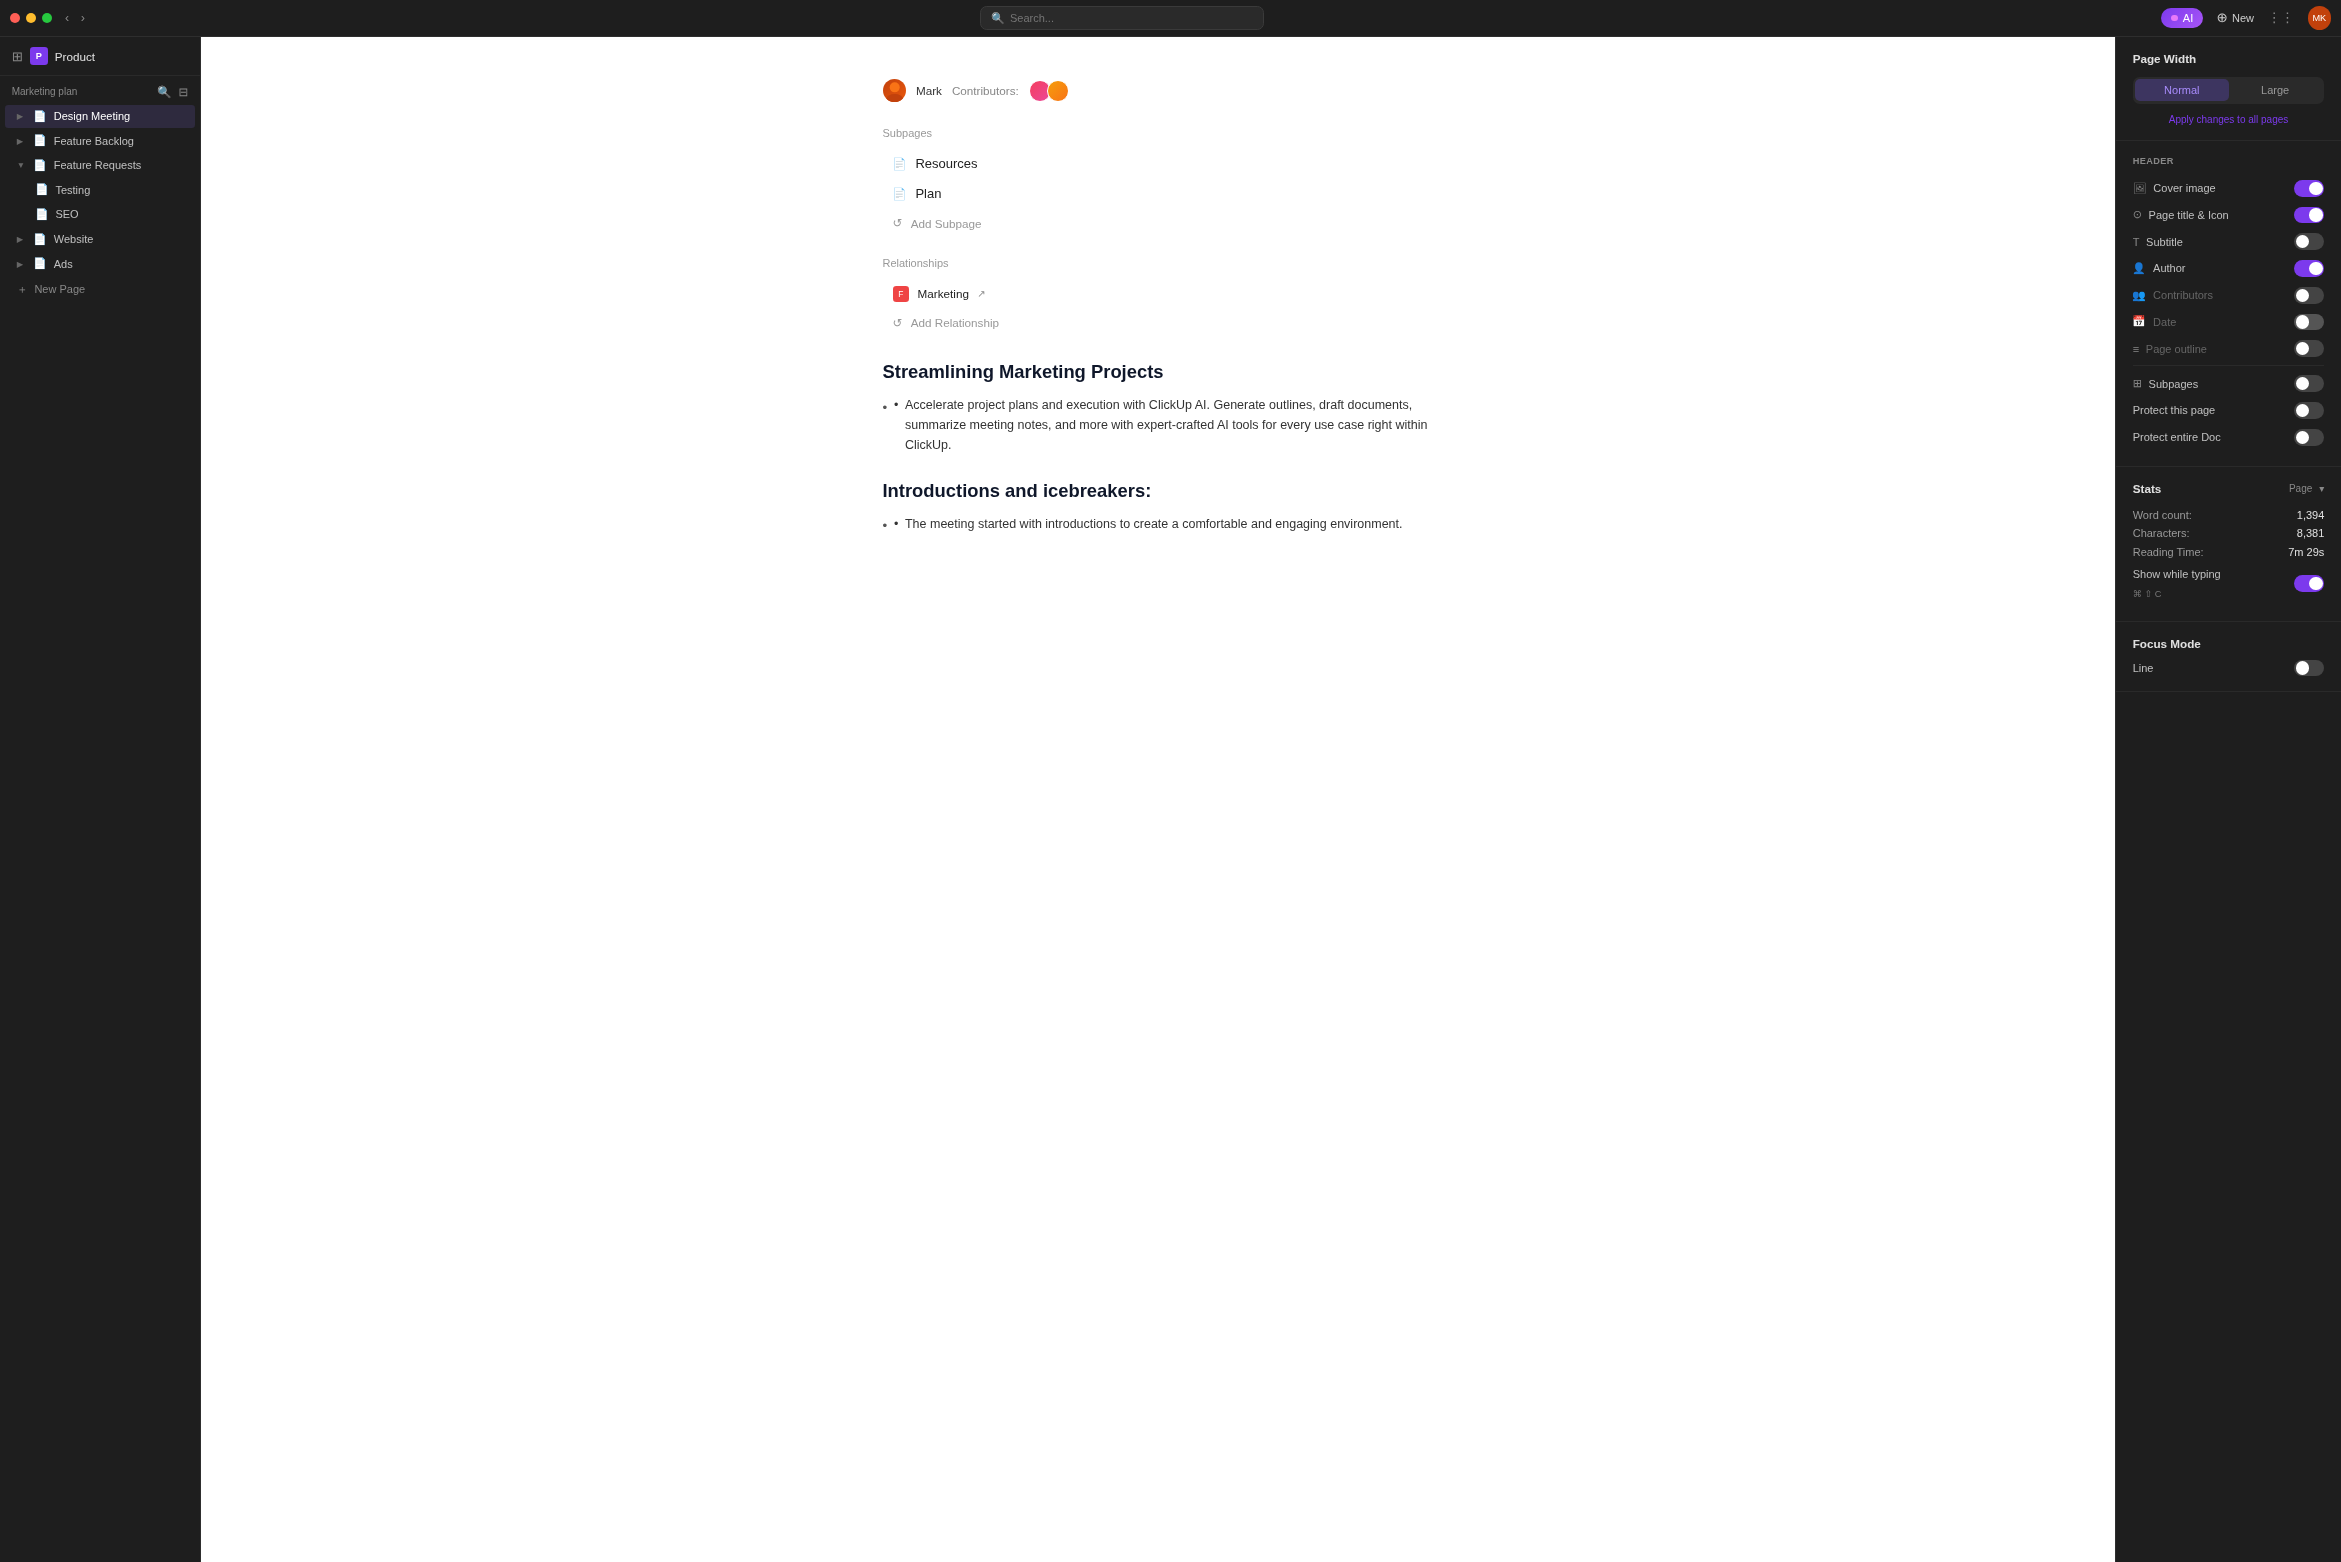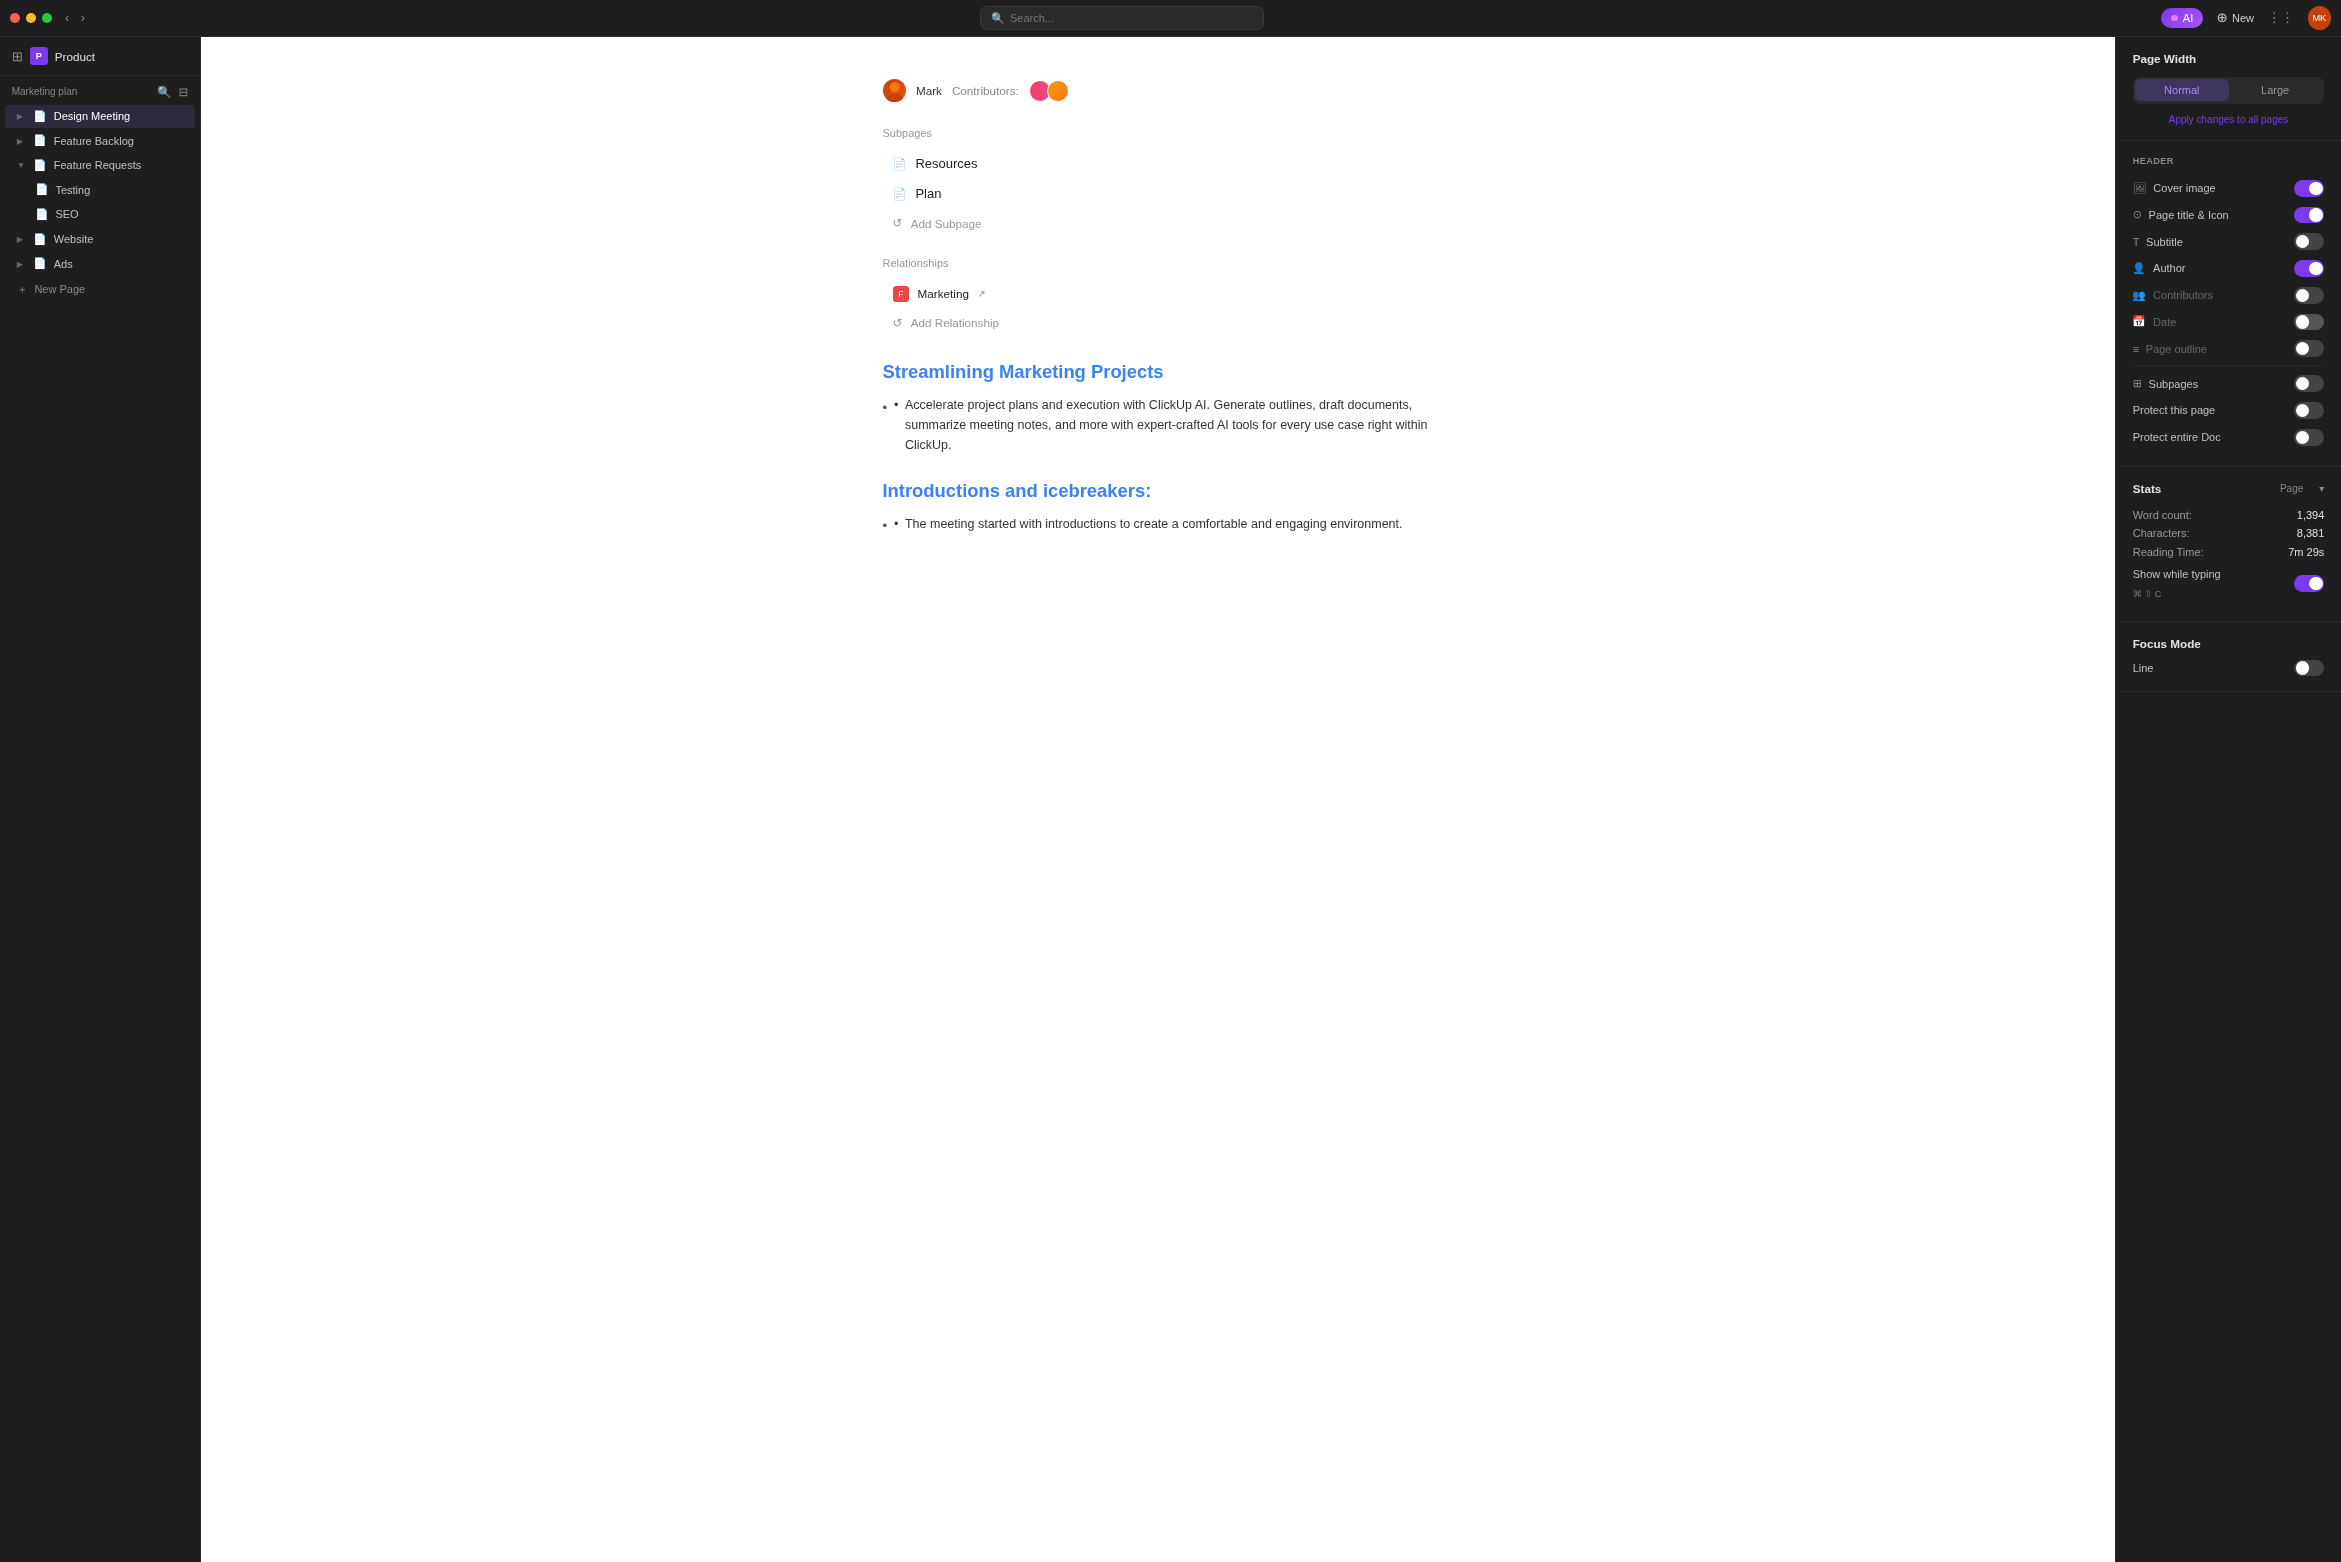--- a/index.html
+++ b/index.html
@@ -102,21 +102,21 @@
 
     .relationships-list { margin-bottom: 25px; }
     .rel-item {
       display: flex; align-items: center; gap: 8.4px; padding: 6.7px 10px;
       border-radius: 5px; cursor: pointer; color: #222;
     }
     .rel-icon { width: 16.7px; height: 16.7px; border-radius: 3.3px; background: #ef4444; display: flex; align-items: center; justify-content: center; font-size: 8.4px; color: #fff; }
     .rel-name { font-size: 11.7px; }
     .rel-arrow { color: #888; font-size: 10px; }
 
-    .doc-section-title { font-size: 18.4px; font-weight: 700; color: #3b82f6; margin: 25px 0 11.7px; }
+    .doc-section-title { font-size: 18.4px; font-weight: 700; color: #0f172a; margin: 25px 0 11.7px; }
     .doc-list { list-style: none; padding: 0; }
     .doc-list li { display: flex; align-items: flex-start; gap: 6.7px; margin-bottom: 10px; color: #333; font-size: 12.5px; line-height: 1.6; }
     .doc-list li::before { content: '•'; color: #555; font-size: 13.4px; flex-shrink: 0; margin-top: 1.7px; }
 
     
     .right-panel {
       width: 226px; background: #1e1e1e; border-left: 0.8px solid #2e2e2e;
       overflow-y: auto; padding: 0; flex-shrink: 0;
     }
     .panel-section { padding: 15px 16.7px; border-bottom: 0.8px solid #2a2a2a; }
@@ -149,21 +149,21 @@
     }
     .toggle.on::after { left: 15px; }
     .toggle.off::after { left: 1.7px; }
     .toggle.partial::after { left: 1.7px; }
 
     .divider { height: 0.8px; background: #2a2a2a; margin: 3.3px 0; }
 
     
     .stats-header { display: flex; align-items: center; justify-content: space-between; margin-bottom: 10px; }
     .stats-title { font-size: 11.7px; font-weight: 600; color: #e0e0e0; }
-    .stats-page-btn { font-size: 10px; color: #888; background: none; border: none; cursor: pointer; display: flex; align-items: center; gap: 16px; }
+    .stats-page-btn { font-size: 10px; color: #888; background: none; border: none; cursor: pointer; display: flex; align-items: center; gap: 7px; }
     .stat-row { display: flex; justify-content: space-between; padding: 3.3px 0; }
     .stat-key { font-size: 11px; color: #999; }
     .stat-val { font-size: 11px; color: #e0e0e0; font-weight: 500; }
 
     
     .show-typing-row { display: flex; align-items: center; justify-content: space-between; padding: 6.7px 0; }
     .show-typing-left { display: flex; flex-direction: column; gap: 8px; }
     .show-typing-label { font-size: 11px; color: #c0c0c0; }
     .show-typing-shortcut { font-size: 9.2px; color: #777; }
 

